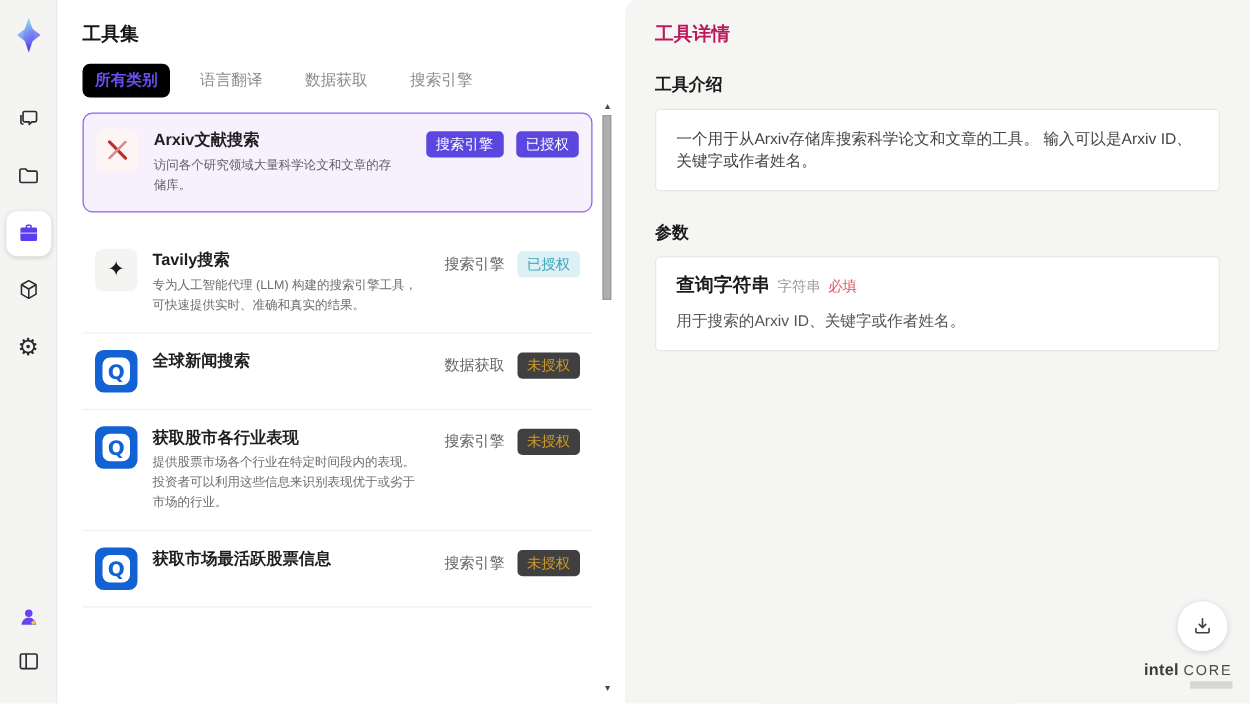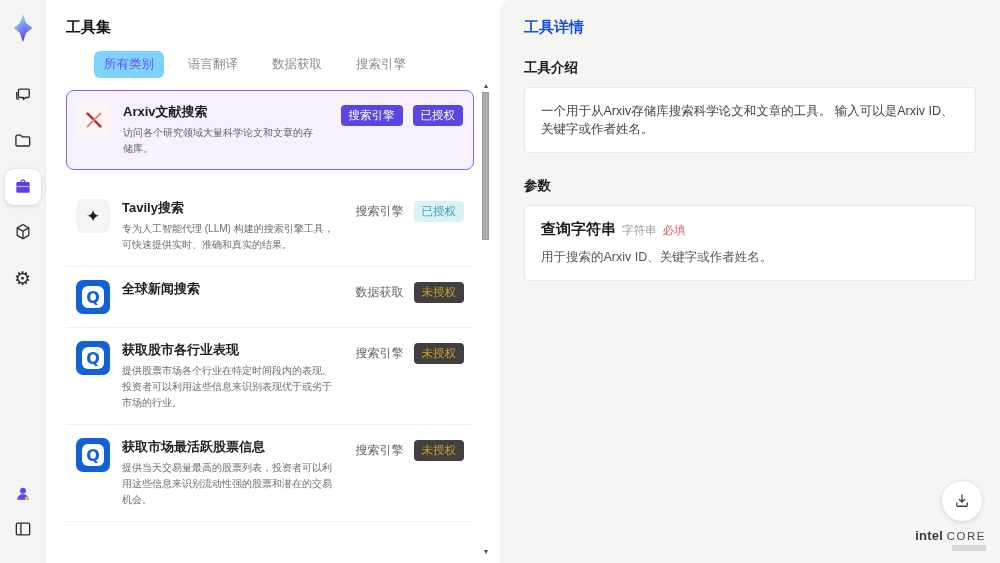--- a/index.html
+++ b/index.html
@@ -10,21 +10,21 @@
   .rail .ritem{position:absolute;left:50%;transform:translateX(-50%);width:36px;height:36px;display:flex;align-items:center;justify-content:center;border-radius:9px;cursor:pointer;}
   .rail .ritem.active{background:#fff;box-shadow:0 1px 4px rgba(0,0,0,.14);}
   .glyph{font-size:19px;line-height:1;color:#2b2b2b;}
 
   
   .listpanel{position:absolute;left:46px;top:0;width:454px;height:563px;background:#fff;padding:0;box-sizing:border-box;}
   .lp-inner{position:relative;height:399px;padding:18px 26px 0 20px;box-sizing:border-box;}
   .lp-title{font-size:15px;font-weight:700;color:#141414;margin:0 0 14px 0;}
   .tabs{display:flex;gap:14px;align-items:center;margin-bottom:12px;}
   .tab{color:#8c8c8c;font-size:12.5px;padding:5px 10px;border-radius:6px;white-space:nowrap;}
-  .tab.active{color:#6d4df2;background:#7dd3fc;font-weight:400;margin-left:28px;}
+  .tab.active{color:#6d4df2;background:#000000;font-weight:700;}
   .tool-list{position:relative;}
   .tool-row{display:flex;align-items:flex-start;gap:12px;padding:13px 10px;background:#fff;border-bottom:1px solid #f0f0ee;cursor:pointer;}
   .tool-row.selected{border:1.5px solid #8b63f0;background:#f7f1fe;border-radius:8px;margin-bottom:16px;padding:12px 10px;}
   .t-icon{flex:none;width:34px;height:34px;border-radius:7px;display:flex;align-items:center;justify-content:center;background:#f5f5f4;overflow:hidden;}
   .t-icon.ic-arxiv{background:#fdf4f4;}
   .t-icon.ic-tavily{background:#f4f4f3;}
   .t-icon.ic-newsblue{background:#1262d3;}
   .t-icon .sp{font-size:17px;color:#1d1d1d;}
   .t-icon .qg{font-family:"DejaVu Sans",sans-serif;font-weight:700;font-size:16px;color:#1262d3;background:#fff;border-radius:6px;width:22px;height:22px;display:flex;align-items:center;justify-content:center;}
   .t-main{min-width:0;}
@@ -39,21 +39,21 @@
   .cat-plain{color:#666;font-size:12px;white-space:nowrap;}
 
   
   .fscroll{position:absolute;right:9px;top:82px;width:10px;height:474px;}
   .fs-arrow{position:absolute;left:0;width:10px;height:8px;font-size:7px;line-height:8px;text-align:center;color:#4a4a4a;}
   .fs-up{top:0;} .fs-down{bottom:0;}
   .fs-thumb{position:absolute;left:1px;top:10px;width:7px;height:148px;background:#aeaeae;border:1px solid #9a9a9a;box-sizing:border-box;}
 
   
   .detail{position:absolute;left:500px;top:0;width:500px;height:563px;background:#f5f5f3;border-radius:10px 0 0 0;box-sizing:border-box;padding:18px 24px;}
-  .dp-title{font-size:15px;font-weight:700;color:#1d4ed8;margin:0 0 22px 0;}
+  .dp-title{font-size:15px;font-weight:700;color:#be185d;margin:0 0 22px 0;}
   .dp-sec{font-size:13.5px;font-weight:700;color:#1a1a1a;margin:0 0 10px 0;}
   .dp-card{background:#fff;border:1px solid #e7e7e4;border-radius:4px;padding:14px 16px;font-size:12.5px;color:#444;line-height:18px;margin-bottom:24px;}
   .param-name{font-size:15px;font-weight:700;color:#1c1c1c;}
   .param-type{font-size:11.5px;color:#9a9a9a;margin-left:6px;}
   .param-req{font-size:11.5px;color:#e0566a;margin-left:6px;}
   .param-desc{margin-top:9px;font-size:12.5px;color:#555;}
 
   
   .dl-btn{position:absolute;right:18px;bottom:42px;width:40px;height:40px;border-radius:50%;background:#fff;box-shadow:0 1px 5px rgba(0,0,0,.15);display:flex;align-items:center;justify-content:center;cursor:pointer;}
   .brand{position:absolute;right:14px;bottom:12px;text-align:right;color:#3c3c3c;}
@@ -192,21 +192,20 @@
       <span class="t-auth pill pill-yellow">未授权</span>
     </div>
   </div>
 
   <div class="tool-row">
     <div class="t-icon ic-newsblue">
               <span class="qg">Q</span>
             </div>
     <div class="t-main">
       <div class="t-name">获取市场最活跃股票信息</div>
-      <div class="t-desc">提供当天交易量最高的股票列表，投资者可以利用这些信息来识别流动性强的股票和潜在的交易机会。</div>
     </div>
     <div class="t-meta">
       <span class="t-cat cat-plain">搜索引擎</span>
       <span class="t-auth pill pill-yellow">未授权</span>
     </div>
   </div>
 
 </div>
       <div class="fscroll">
         <div class="fs-arrow fs-up">▲</div>

